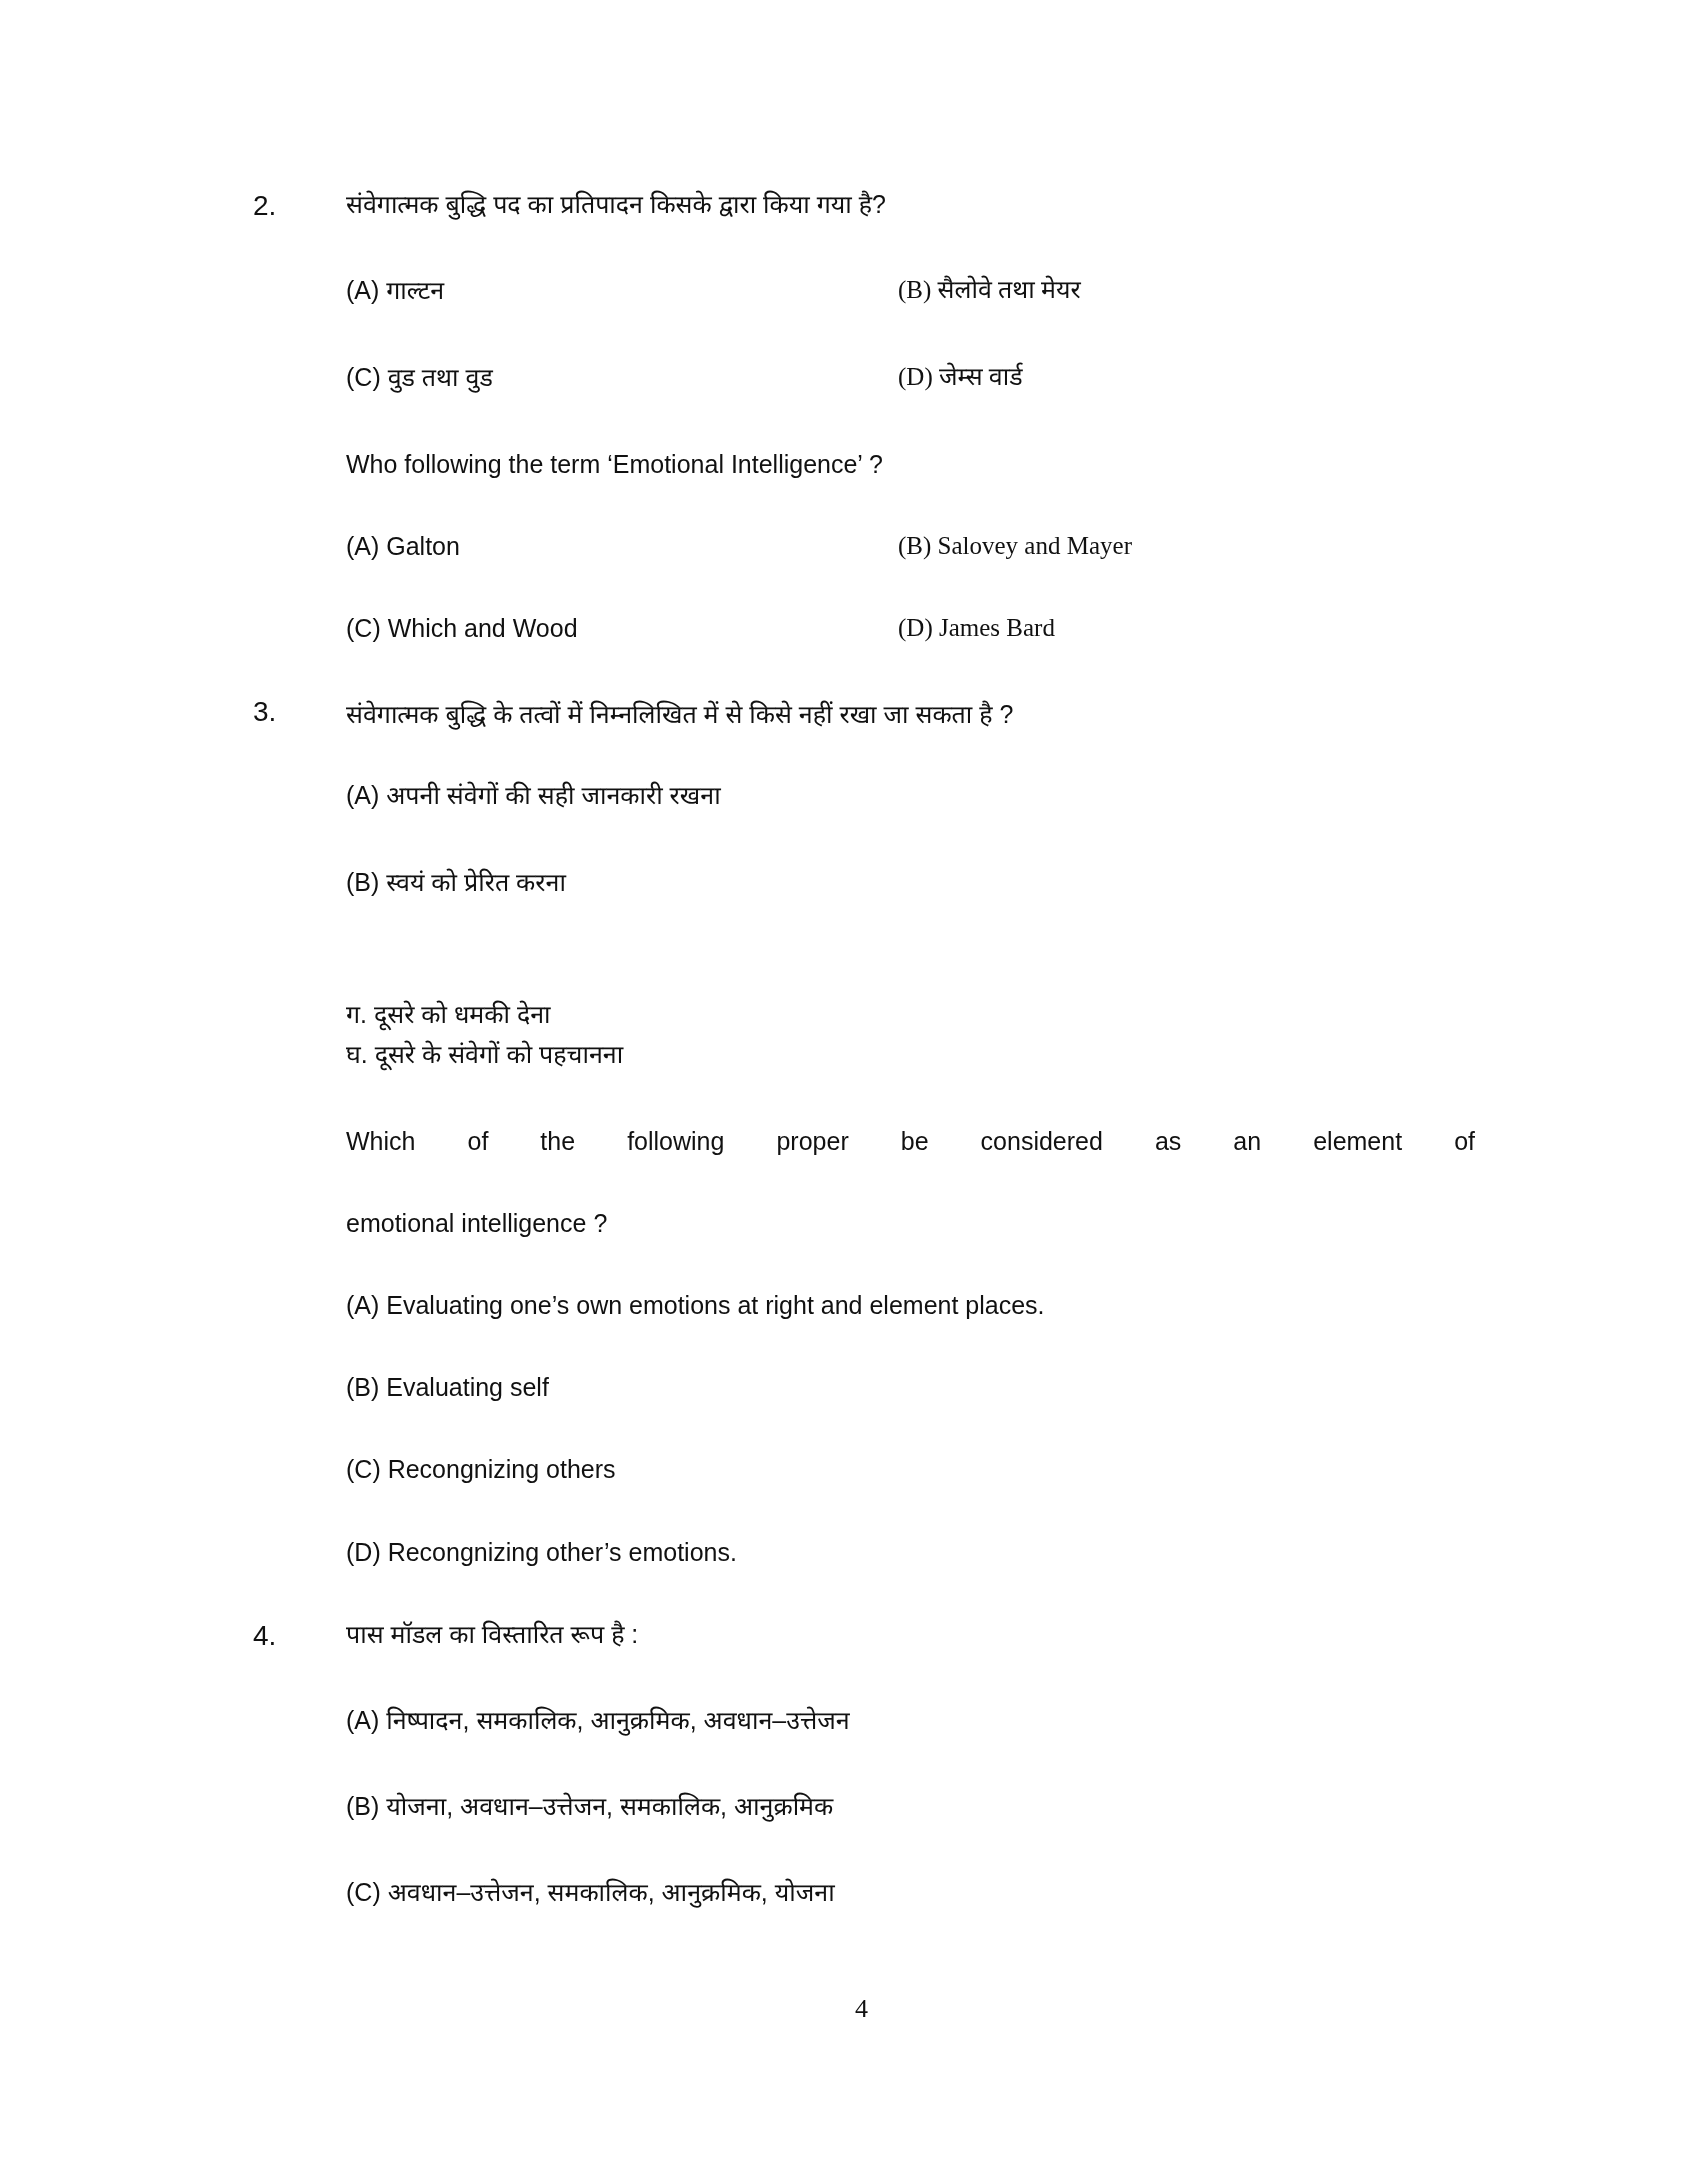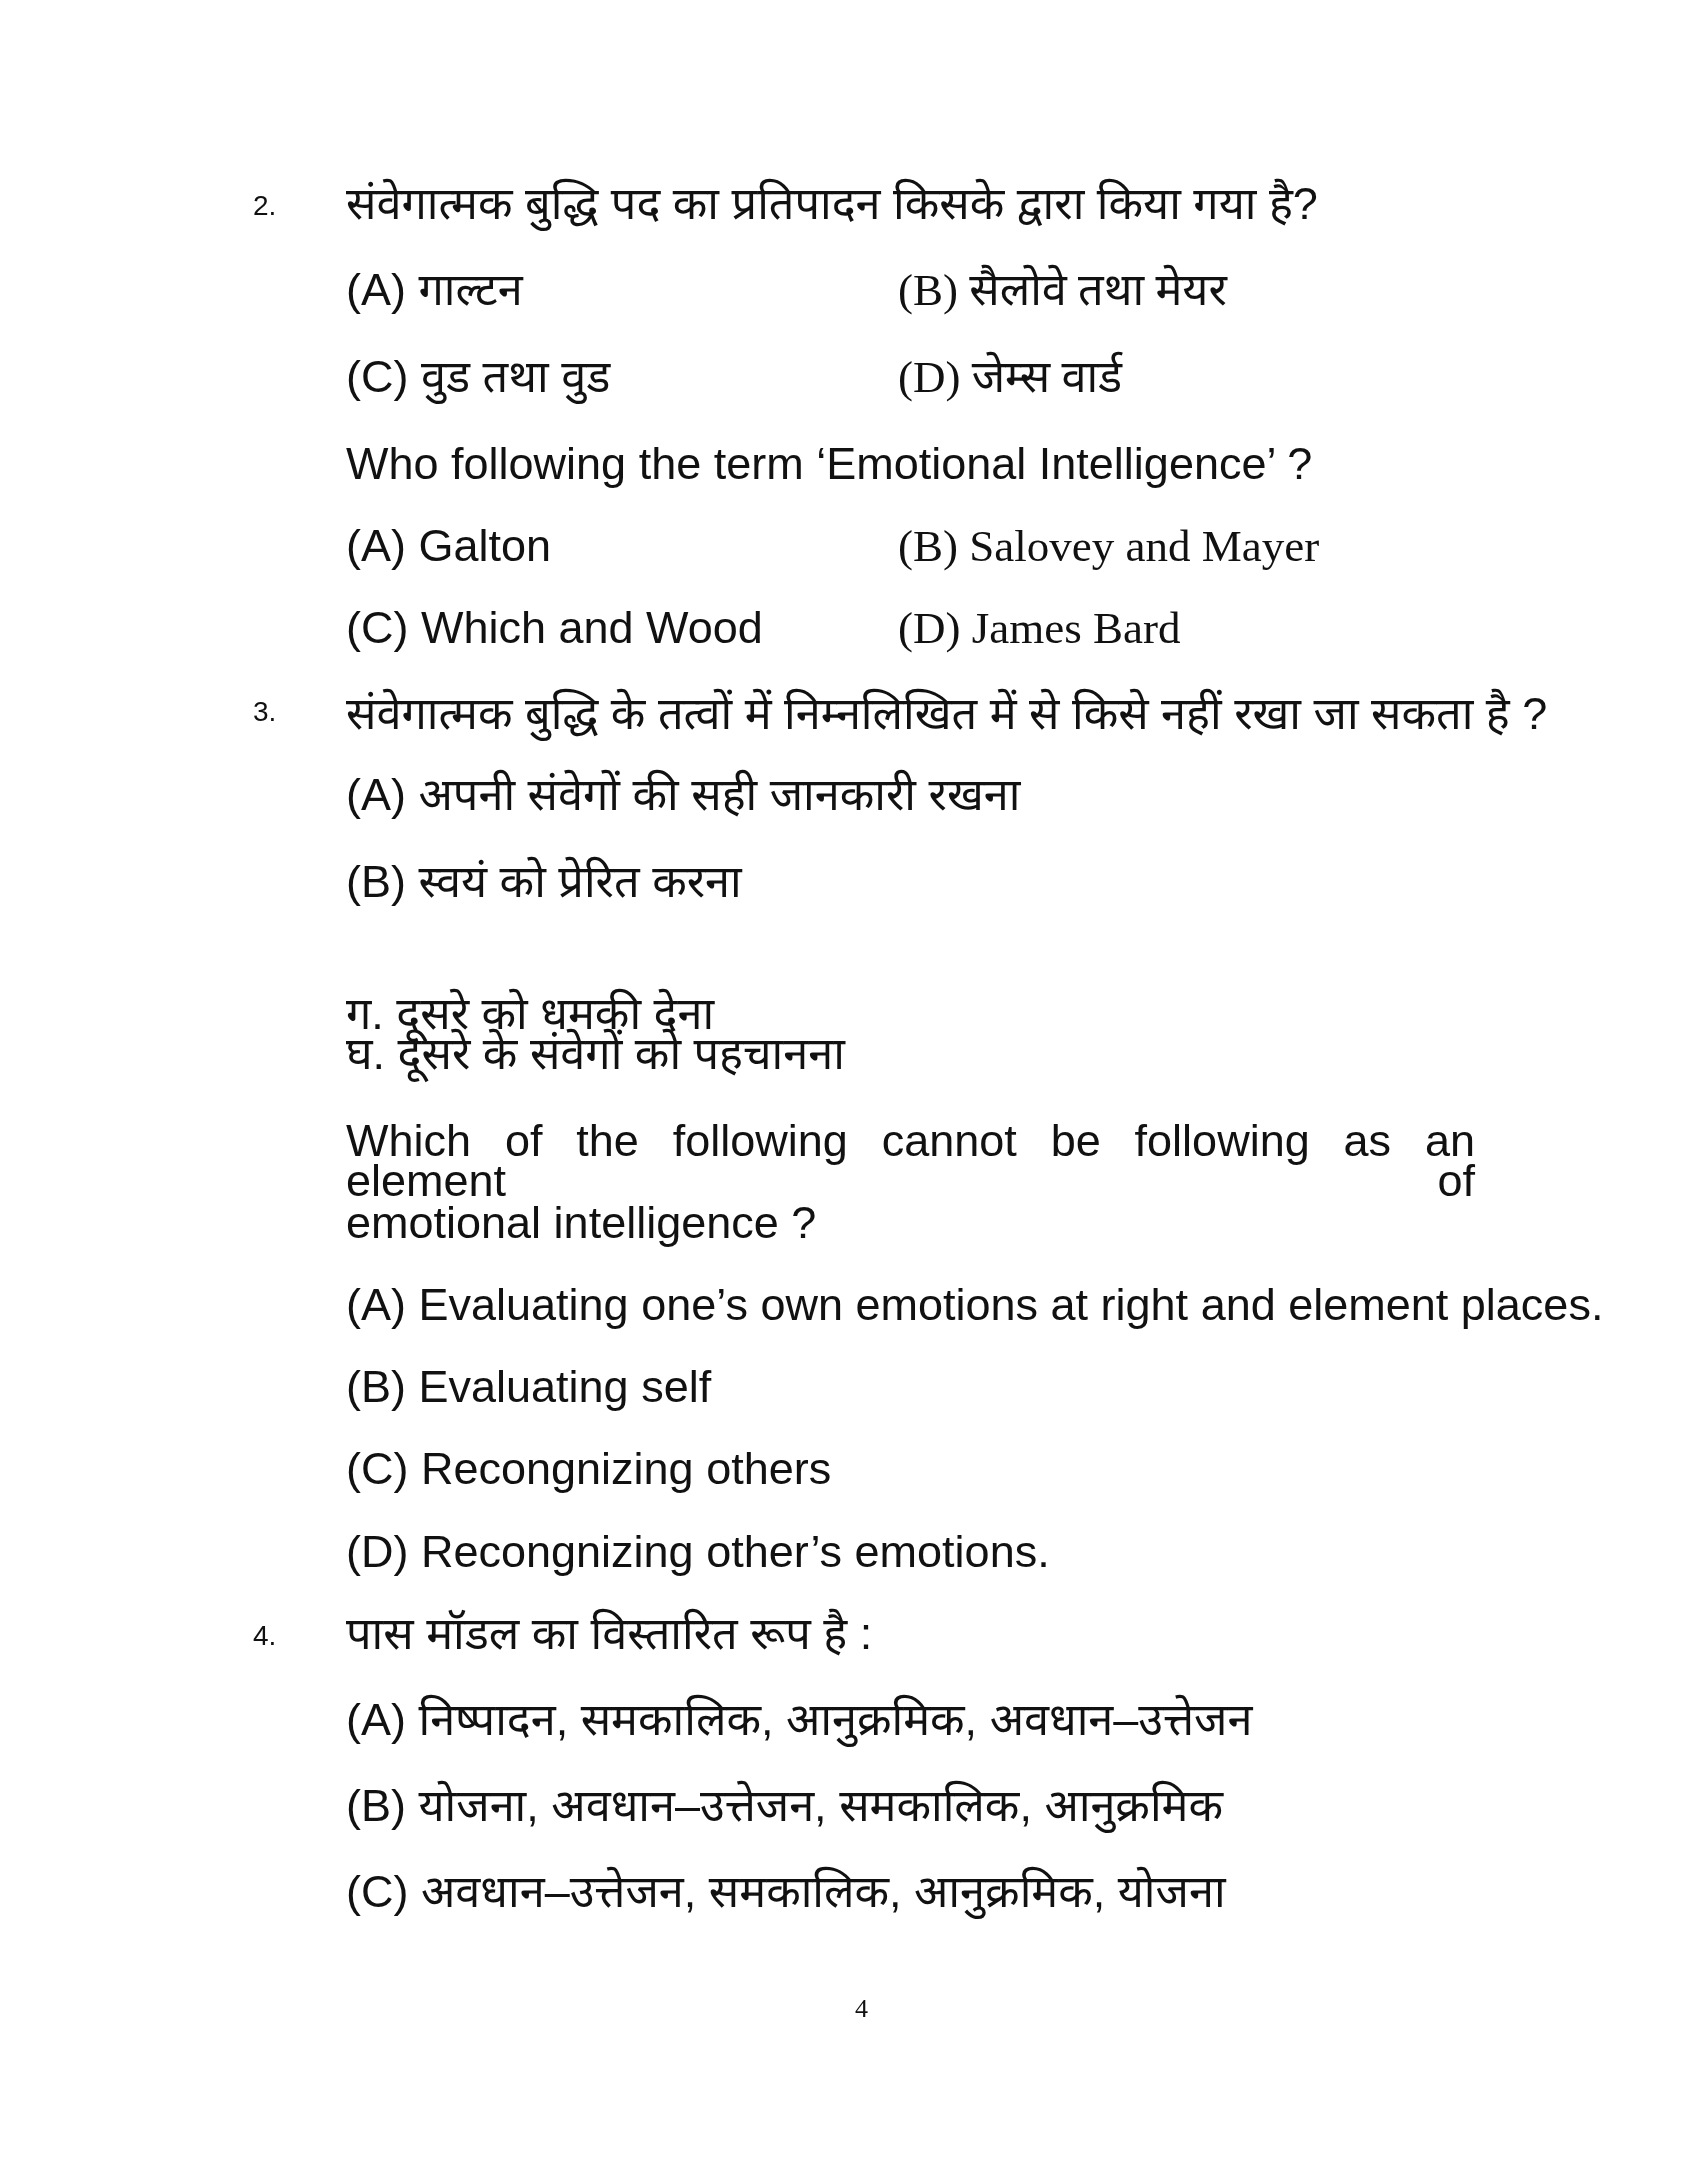--- a/index.html
+++ b/index.html
@@ -1,18 +1,18 @@
 <!DOCTYPE html>
 <html><head>
 <meta charset="utf-8">
 <style>
   html, body { margin:0; padding:0; background:#ffffff; }
   body { width:1683px; height:2178px; position:relative; overflow:hidden;
          font-family:"Liberation Sans", sans-serif; color:#111; }
-  .line { position:absolute; font-size:45px; line-height:40px; white-space:nowrap; }
+  .line { position:absolute; font-size:25px; line-height:40px; white-space:nowrap; }
   .num { position:absolute; left:253px; font-size:28px; line-height:40px; }
   .c1 { left:346px; }
   .c2 { left:898px;font-family:Liberation Serif, serif; }
   .just { left:346px; width:1129px; white-space:normal; text-align:justify; text-align-last:justify; }
   .pageno { position:absolute; left:0; width:1723px; text-align:center; top:1994px; font-family:"Liberation Serif", serif; font-size:26px; }
 </style>
 </head>
 <body>
 
 <div>
@@ -28,21 +28,21 @@
   <div class="line c2" style="top:526px">(B) Salovey and Mayer</div>
   <div class="line c1" style="top:608px">(C) Which and Wood</div>
   <div class="line c2" style="top:608px">(D) James Bard</div>
 
   <div class="num" style="top:692px">3.</div>
   <div class="line c1" style="top:694px">संवेगात्मक बुद्धि के तत्वों में निम्नलिखित में से किसे नहीं रखा जा सकता है ?</div>
   <div class="line c1" style="top:775px">(A) अपनी संवेगों की सही जानकारी रखना</div>
   <div class="line c1" style="top:862px">(B) स्वयं को प्रेरित करना</div>
   <div class="line c1" style="top:994px">ग. दूसरे को धमकी देना</div>
   <div class="line c1" style="top:1034px">घ. दूसरे के संवेगों को पहचानना</div>
-  <div class="line just" style="top:1121px">Which of the following cannot be following as an element of</div>
+  <div class="line just" style="top:1121px">Which of the following proper be considered as an element of</div>
   <div class="line c1" style="top:1203px">emotional intelligence ?</div>
   <div class="line c1" style="top:1285px">(A) Evaluating one’s own emotions at right and element places.</div>
   <div class="line c1" style="top:1367px">(B) Evaluating self</div>
   <div class="line c1" style="top:1449px">(C) Recongnizing others</div>
   <div class="line c1" style="top:1532px">(D) Recongnizing other’s emotions.</div>
 
   <div class="num" style="top:1616px">4.</div>
   <div class="line c1" style="top:1614px">पास मॉडल का विस्तारित रूप है :</div>
   <div class="line c1" style="top:1700px">(A) निष्पादन, समकालिक, आनुक्रमिक, अवधान–उत्तेजन</div>
   <div class="line c1" style="top:1786px">(B) योजना, अवधान–उत्तेजन, समकालिक, आनुक्रमिक</div>

